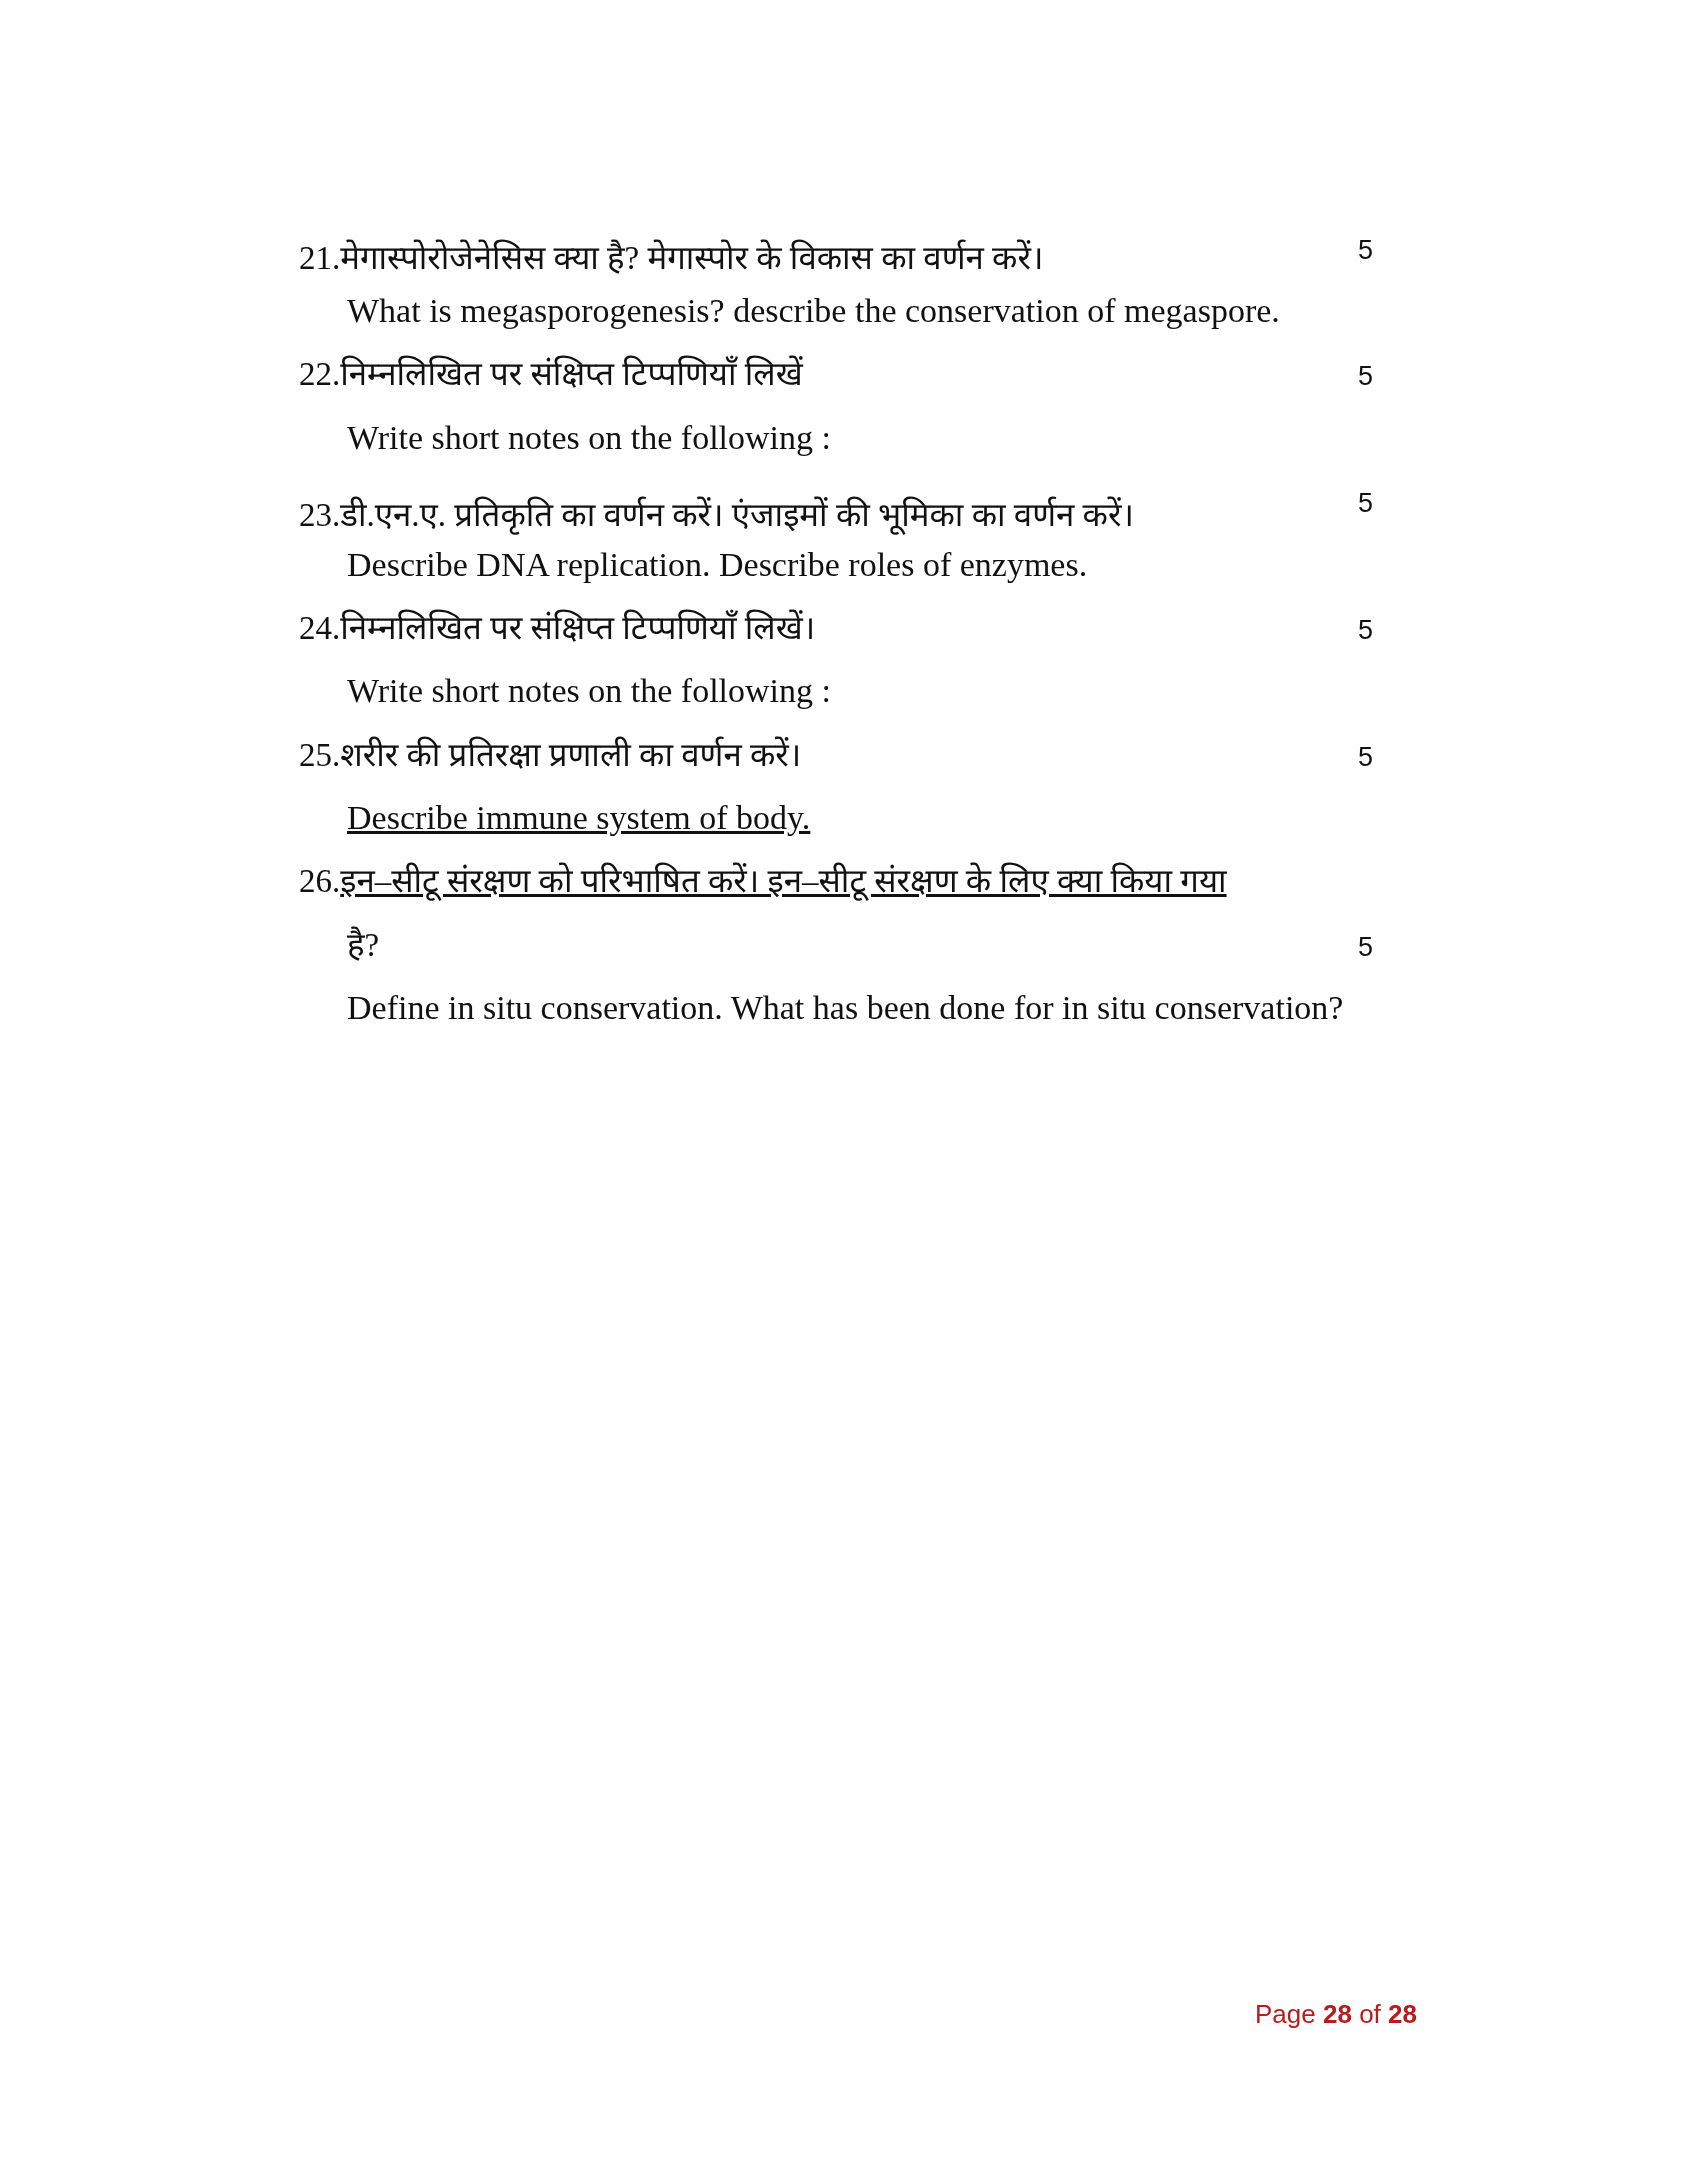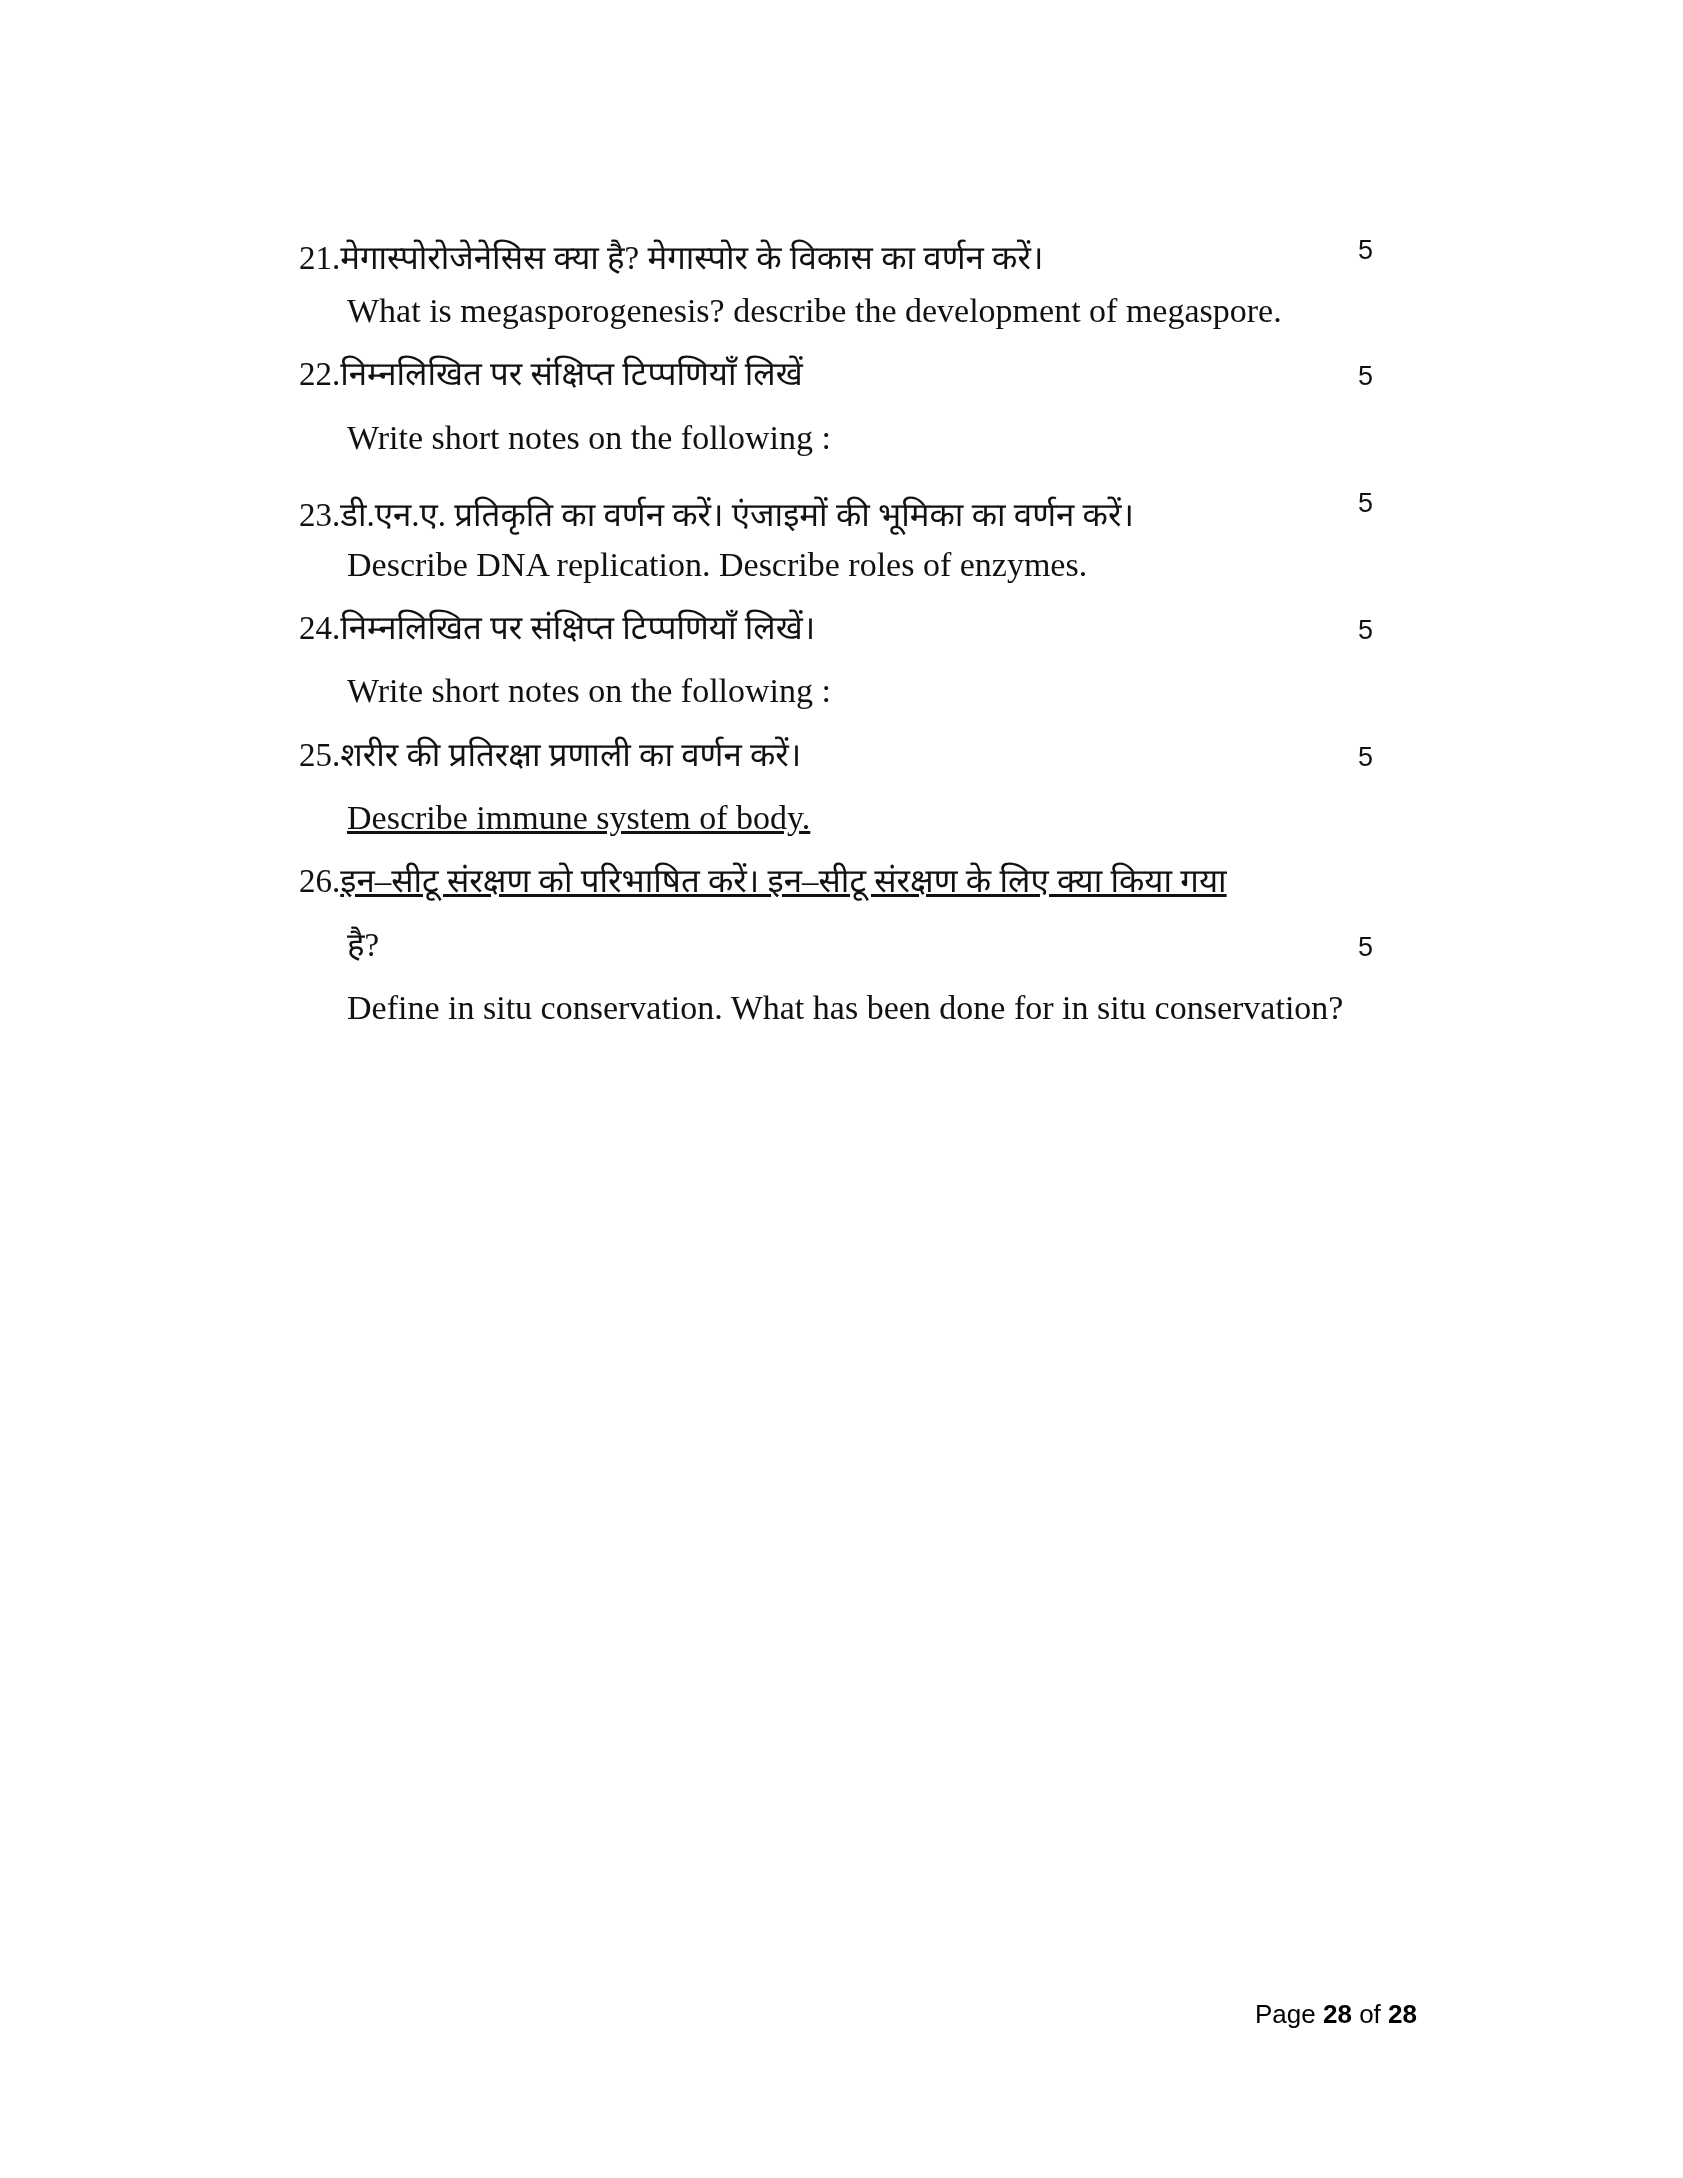--- a/index.html
+++ b/index.html
@@ -17,30 +17,30 @@
   }
   .en {
     position: absolute; left: 347px;
     font-family: "Liberation Serif", "DejaVu Serif", serif;
     font-size: 34px; line-height: 40px; white-space: nowrap;
   }
   .cont { left: 347px; }
   .footer {
     position: absolute; left: 1255px; top: 1998px;
     font-family: "Liberation Sans", "DejaVu Sans", sans-serif;
-    font-size: 26px; line-height: 32px; color: #000000;
+    font-size: 26px; line-height: 32px; color: #b91c1c;
   }
   .footer b { font-weight: bold; }
 </style>
 </head>
 <body>
 
 <div class="q" style="top:228px;margin-top:10px;"><span class="num">21.</span><span>मेगास्पोरोजेनेसिस क्या है? मेगास्पोर के विकास का वर्णन करें।</span></div>
 <div class="marks" style="top:230px;">5</div>
-<div class="en" style="top:291px;">What is megasporogenesis? describe the development of megaspore.</div>
+<div class="en" style="top:291px;">What is megasporogenesis? describe the conservation of megaspore.</div>
 
 <div class="q" style="top:354px;font-family:Liberation Serif, serif;"><span class="num">22.</span><span>निम्नलिखित पर संक्षिप्त टिप्पणियाँ लिखें</span></div>
 <div class="marks" style="top:356px;">5</div>
 <div class="en" style="top:418px;">Write short notes on the following :</div>
 
 <div class="q" style="top:481px;margin-top:14px;"><span class="num">23.</span><span>डी.एन.ए. प्रतिकृति का वर्णन करें। एंजाइमों की भूमिका का वर्णन करें।</span></div>
 <div class="marks" style="top:483px;">5</div>
 <div class="en" style="top:545px;">Describe DNA replication. Describe roles of enzymes.</div>
 
 <div class="q" style="top:608px;"><span class="num">24.</span><span>निम्नलिखित पर संक्षिप्त टिप्पणियाँ लिखें।</span></div>

